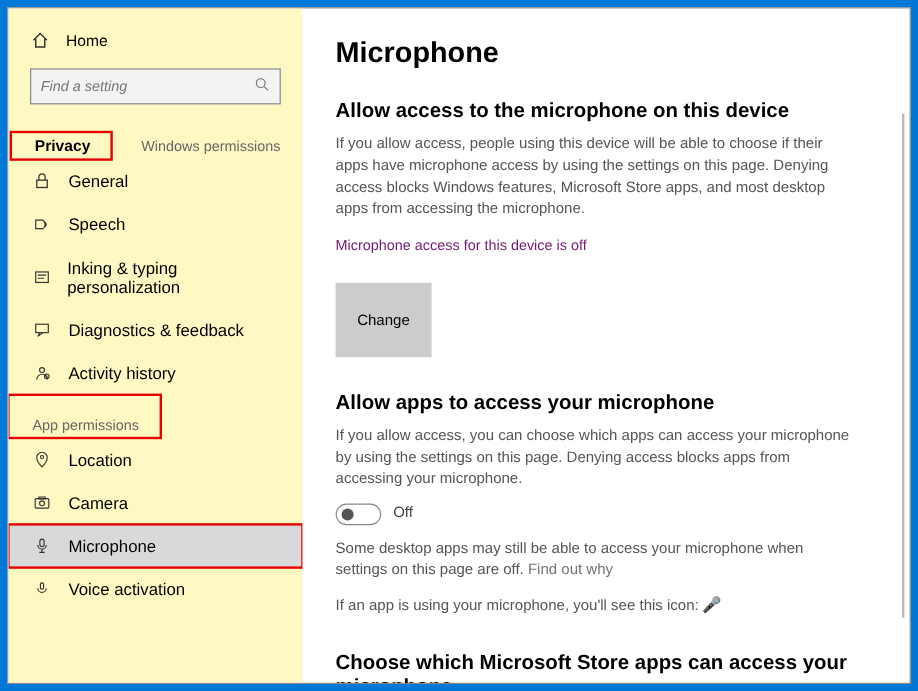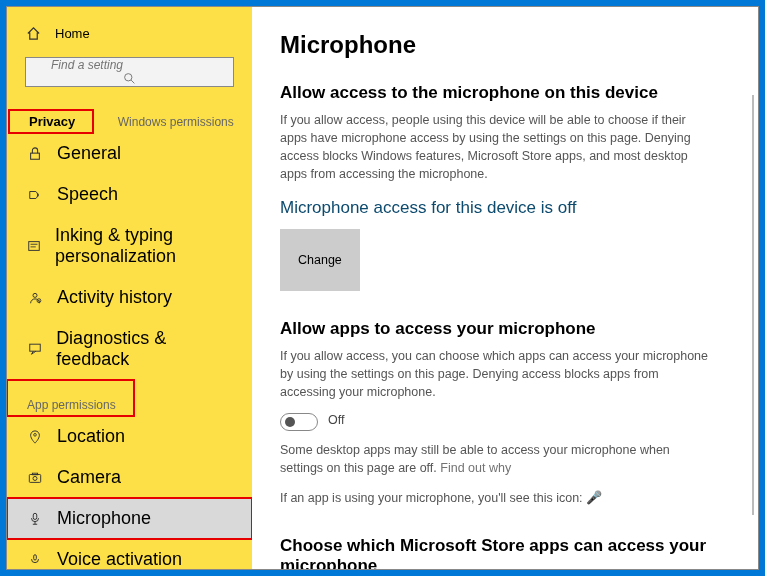--- a/index.html
+++ b/index.html
@@ -5,36 +5,36 @@
   * { box-sizing: border-box; margin: 0; padding: 0; font-family: "Segoe UI", Tahoma, sans-serif; }
   body { background: #0078d7; width: 765px; height: 576px; padding: 6px; }
   .window { background: #fff; width: 100%; height: 100%; display: flex; flex-direction: column; border: 1px solid #888; }
   .titlebar { height: 30px; display: flex; align-items: center; background: #f3f3f3; }
   .titlebar .back { width: 32px; text-align: center; font-size: 16px; cursor: pointer; }
   .titlebar .title { font-size: 12px; margin-left: 8px; flex: 1; }
   .winbtns { display: flex; }
   .winbtn { width: 44px; height: 30px; display: flex; align-items: center; justify-content: center; font-size: 11px; cursor: pointer; }
   .winbtn svg { stroke: #000; }
   .body { flex: 1; display: flex; overflow: hidden; }
-  .sidebar { width: 245px; background: #fde047; padding: 8px 0 0 0; overflow-y: auto; position: relative; }
+  .sidebar { width: 245px; background: #fef9c3; padding: 8px 0 0 0; overflow-y: auto; position: relative; }
   .home { display: flex; align-items: center; padding: 10px 18px; font-size: 13px; cursor: pointer; gap: 14px; }
-  .searchbox { margin: 6px 18px 10px 18px; border: 1px solid #888; height: 30px; display: flex; align-items: center; padding: 0 8px; background: #fff0; background: #f3f3f3; flex-direction: column; }
+  .searchbox { margin: 6px 18px 10px 18px; border: 1px solid #888; height: 30px; display: flex; align-items: center; padding: 0 8px; background: #fff0; background: #f3f3f3; }
   .searchbox input { border: none; background: transparent; flex: 1; font-size: 12px; outline: none; font-style: italic; color: #666; }
   .searchbox .sicon { color: #666; font-size: 12px; }
   .category { font-size: 13px; font-weight: 600; padding: 4px 18px 4px 20px; display: inline-block; }
   .subhead { font-size: 12px; color: #666; padding: 18px 18px 4px 20px; display:inline-block; }
-  .navitem { display: flex; align-items: center; gap: 14px; padding: 10px 18px 10px 20px; font-size: 18px; cursor: pointer; }
+  .navitem { display: flex; align-items: center; gap: 14px; padding: 10px 18px 10px 20px; font-size: 14px; cursor: pointer; }
   .navitem.active { background: #d9d9d9; }
   .redbox { outline: 2px solid #e60000; outline-offset: -1px; }
   .ic { width: 16px; height: 16px; display: inline-flex; align-items:center; justify-content:center; color:#333; }
   .content { flex: 1; padding: 24px 28px 0 28px; overflow-y: auto; position: relative; }
   .content h1 { font-size: 24px; font-weight: 600; margin-bottom: 24px; }
   .content h2 { font-size: 17px; font-weight: 600; margin-bottom: 8px; margin-top: 6px; }
   .content p { font-size: 12.5px; color: #555; max-width: 430px; line-height: 1.45; margin-bottom: 12px; }
-  .status-line { font-size: 17px; color: #0c4a6e; margin-top: 14px; margin-bottom: 11px; }
+  .status-line { font-size: 12px; color: #701a75; margin-top: 14px; margin-bottom: 24px; }
   .btn { background: #ccc; border: none; padding: 24px 18px; font-size: 12.5px; cursor: pointer; }
   .toggle-row { display: flex; align-items: flex-start; gap: 10px; margin: 10px 0; }
   .toggle { width: 38px; height: 18px; border: 1px solid #888; border-radius: 10px; position: relative; background: #fff; cursor: pointer; }
   .toggle .knob { width: 10px; height: 10px; border-radius: 50%; background: #555; position: absolute; top: 3px; left: 4px; }
   .toggle-label { font-size: 12.5px; color: #444; }
   .link { color: #737373; cursor: pointer; }
   .section { margin-bottom: 28px; }
   .micicon { font-size: 13px; }
   .scroll-track { position: absolute; right: 4px; top: 88px; width: 2px; height: 420px; background: #bbb; }
   .content::-webkit-scrollbar { width: 0; }
@@ -93,37 +93,37 @@
               <rect x="2" y="3" width="12" height="10" fill="none" stroke="#333" stroke-width="1.1"></rect>
               <line x1="4" y1="6" x2="12" y2="6" stroke="#333"></line>
               <line x1="4" y1="9" x2="10" y2="9" stroke="#333"></line>
             </svg>
           </span>
         <span>Inking &amp; typing personalization</span>
       </div>
       <div class="navitem">
         <span class="ic">
             <svg width="14" height="14" viewBox="0 0 16 16">
+              <rect x="2" y="2.5" width="12" height="8" fill="none" stroke="#333" stroke-width="1.1"></rect>
+              <path d="M6 10.5 L4 14 L9 10.5" fill="none" stroke="#333" stroke-width="1.1"></path>
+            </svg>
+          </span>
+        <span>Diagnostics &amp; feedback</span>
+      </div>
+      <div class="navitem">
+        <span class="ic">
+            <svg width="14" height="14" viewBox="0 0 16 16">
               <circle cx="8" cy="5" r="2.3" fill="none" stroke="#333" stroke-width="1.1"></circle>
               <path d="M3 14 a5 5 0 0 1 10 0" fill="none" stroke="#333" stroke-width="1.1"></path>
               <circle cx="12.5" cy="11" r="2.2" fill="none" stroke="#333" stroke-width="1"></circle>
               <line x1="12.5" y1="10" x2="12.5" y2="11.3" stroke="#333"></line>
               <line x1="12.5" y1="11.3" x2="13.5" y2="11.8" stroke="#333"></line>
             </svg>
           </span>
         <span>Activity history</span>
-      </div>
-      <div class="navitem">
-        <span class="ic">
-            <svg width="14" height="14" viewBox="0 0 16 16">
-              <rect x="2" y="2.5" width="12" height="8" fill="none" stroke="#333" stroke-width="1.1"></rect>
-              <path d="M6 10.5 L4 14 L9 10.5" fill="none" stroke="#333" stroke-width="1.1"></path>
-            </svg>
-          </span>
-        <span>Diagnostics &amp; feedback</span>
       </div>
 
       <div><span class="subhead redbox" style="display:inline-block;">App permissions</span></div>
 
       <div class="navitem">
         <span class="ic">
             <svg width="14" height="14" viewBox="0 0 16 16">
               <path d="M8 1 C4.5 1 3 4 3 6 c0 4 5 9 5 9 s5 -5 5 -9 C13 4 11.5 1 8 1 Z" fill="none" stroke="#333" stroke-width="1.1"></path>
               <circle cx="8" cy="5.5" r="1.5" fill="none" stroke="#333"></circle>
             </svg>

